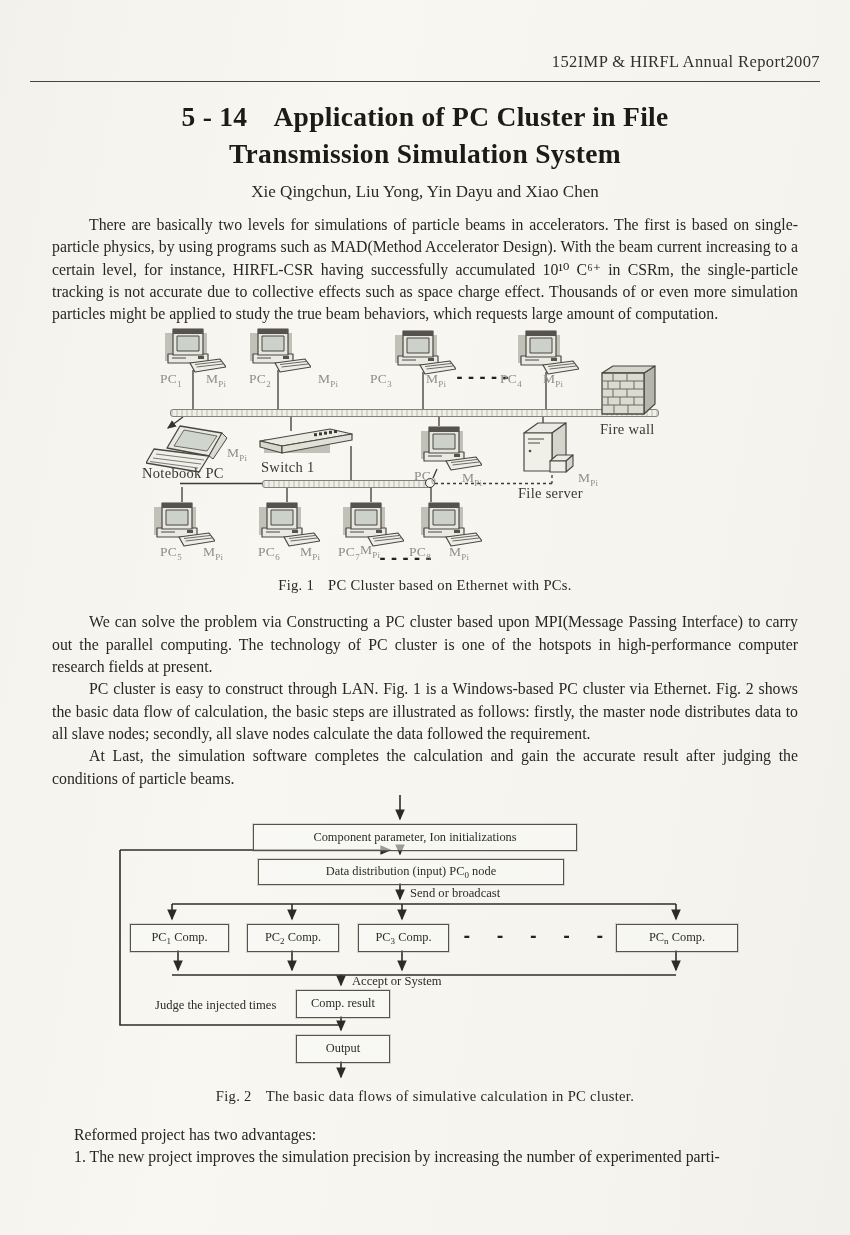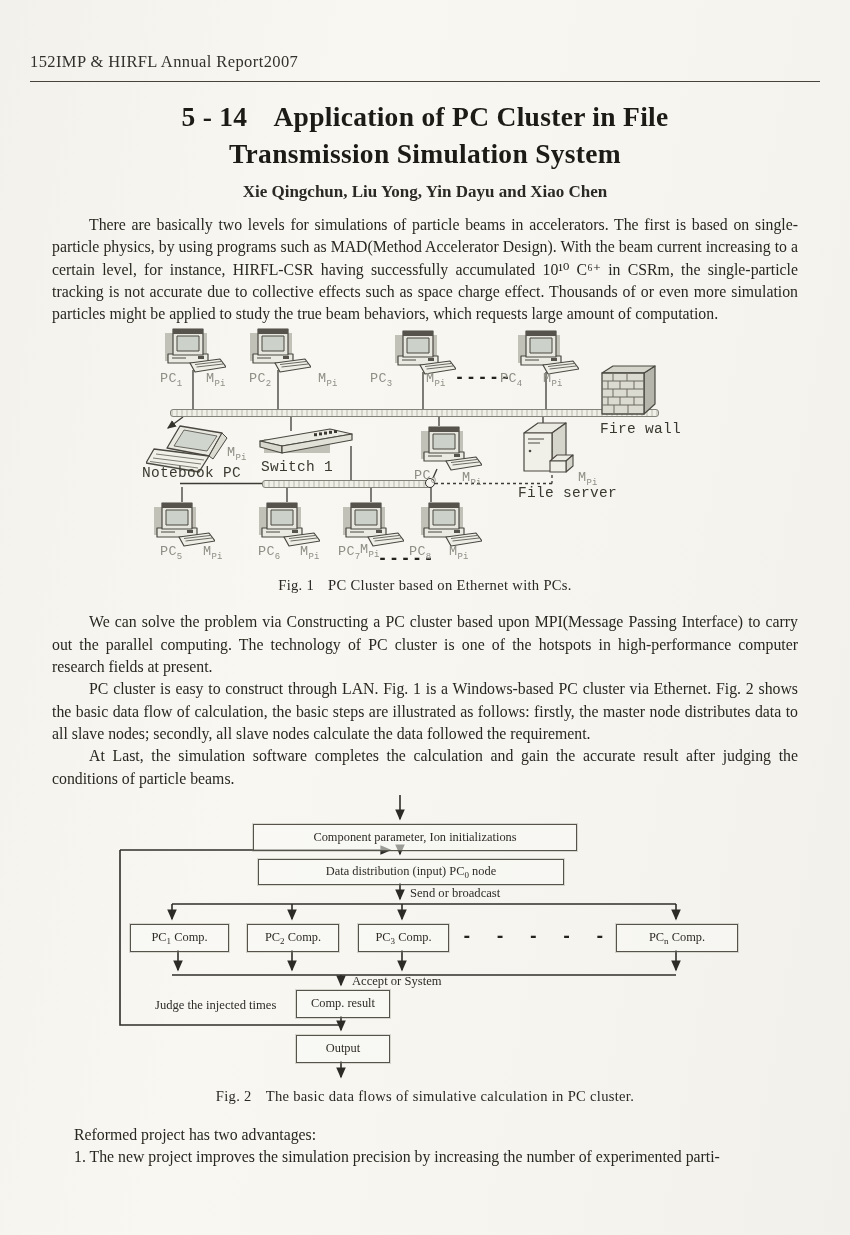--- a/index.html
+++ b/index.html
@@ -8,43 +8,43 @@
     background:#efeee9;
     font-family:"Liberation Serif","DejaVu Serif",serif;
     color:#26241f;
   }
   .page{
     position:relative;width:850px;height:1235px;overflow:hidden;
     background:linear-gradient(100deg,#f2f1ec 0%,#f8f7f2 35%,#f5f4ef 70%,#f1f0ea 100%);
   }
   
   .page-header{
-    margin:52px 30px 0;display:flex;justify-content:flex-start;align-items:baseline;
+    margin:52px 30px 0;display:flex;justify-content:flex-end;align-items:baseline;
     font-size:16.5px;letter-spacing:.4px;color:#33312b;
     padding-bottom:9px;border-bottom:1.6px solid #45433c;
   }
   .article-title{
     margin:16px 10px 0;text-align:center;font-size:27.5px;line-height:37px;
     font-weight:700;color:#1d1b16;letter-spacing:.3px;
   }
   .article-title .tnum{margin-right:26px;}
-  .authors{margin-top:10px;text-align:center;font-size:17px;color:#2c2a24;font-weight:bold;}
+  .authors{margin-top:10px;text-align:center;font-size:17px;color:#2c2a24;}
   p.body{
     margin:0 52px;font-size:15.8px;line-height:22.3px;text-align:justify;
     text-indent:37px;color:#29271f;
   }
   p.body.first{margin-top:12px;}
   p.body.noindent{text-indent:22px;}
   
   .fig{position:relative;width:850px;}
   #fig1{height:282px;margin-top:0;}
   #fig2{height:326px;margin-top:2px;}
   .fig svg.overlay{position:absolute;left:0;top:0;}
   .devlabel{
-    position:absolute;font-size:13.5px;color:#8f8e85;white-space:nowrap;letter-spacing:.3px;font-family:Liberation Mono, monospace;
+    position:absolute;font-size:13.5px;color:#8f8e85;white-space:nowrap;letter-spacing:.3px;
   }
   .devlabel sub,.flowbox sub,.flowlabel sub{font-size:9px;line-height:0;}
   .devlabel.dark{color:#3a382f;font-size:14.5px;}
   .dots1{
     position:absolute;font-weight:700;font-size:15px;letter-spacing:2.5px;color:#23221c;
     font-family:"DejaVu Sans Mono","Liberation Mono",monospace;
   }
   .bus{
     position:absolute;height:6px;
     background:repeating-linear-gradient(90deg,#d4d4cb 0 2px,#efeee7 2px 5px);

